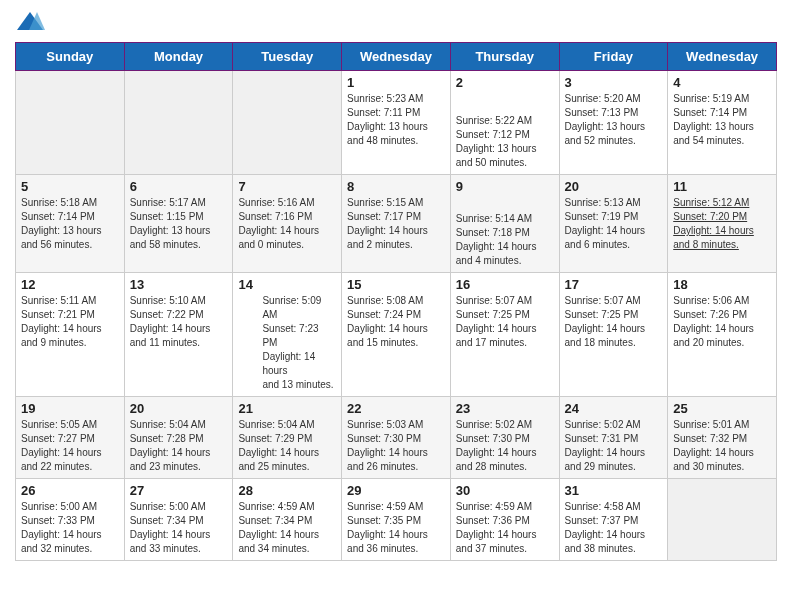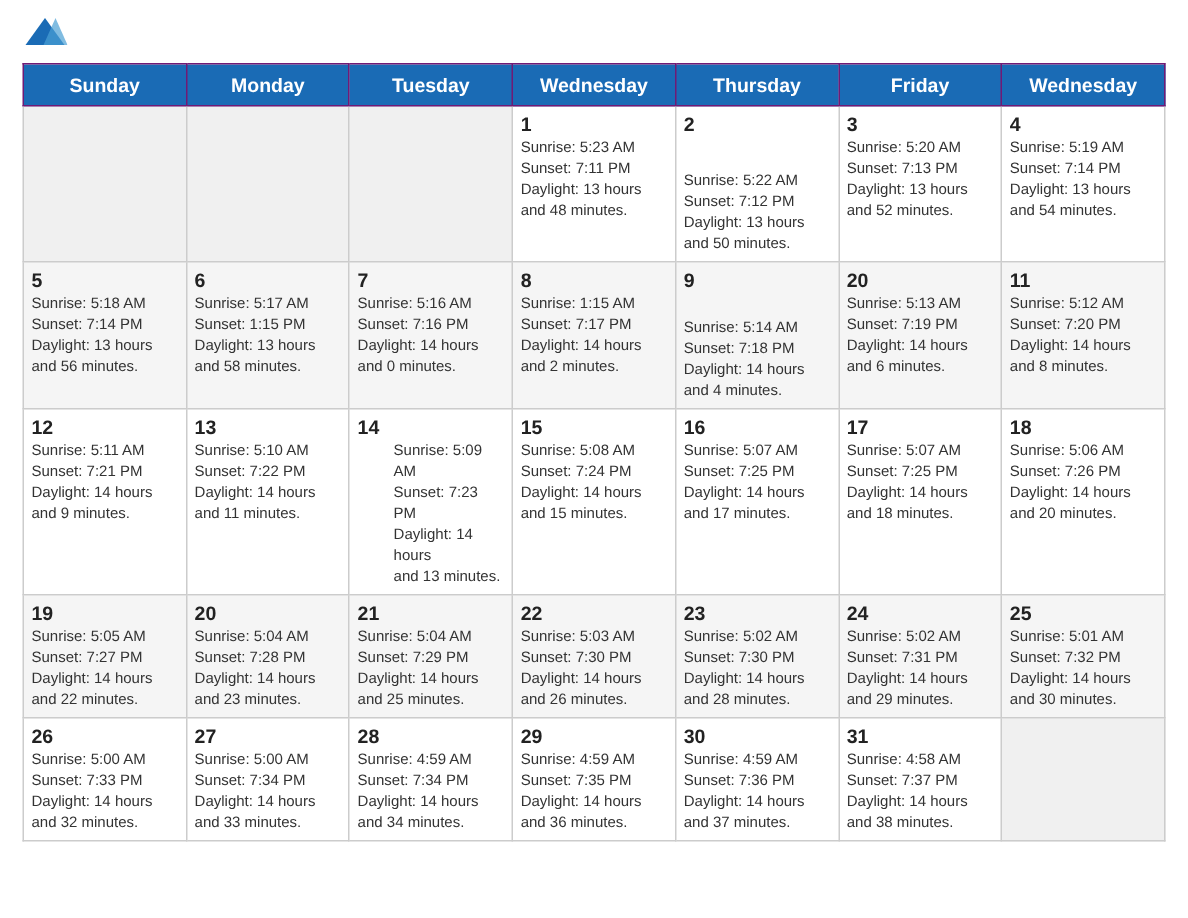--- a/index.html
+++ b/index.html
@@ -175,42 +175,42 @@
         </td>
         <td>
           <span class="day-num">7</span>
           <div class="day-info" style="white-space: pre-line;">Sunrise: 5:16 AM
 Sunset: 7:16 PM
 Daylight: 14 hours
 and 0 minutes.</div>
         </td>
         <td>
           <span class="day-num">8</span>
-          <div class="day-info" style="white-space: pre-line;">Sunrise: 1:15 AM
+          <div class="day-info" style="white-space: pre-line;">Sunrise: 5:15 AM
 Sunset: 7:17 PM
 Daylight: 14 hours
 and 2 minutes.</div>
         </td>
         <td>
           <span class="day-num">9</span>
           <div class="day-info" style="white-space: pre-line; margin-top: 18px;">Sunrise: 5:14 AM
 Sunset: 7:18 PM
 Daylight: 14 hours
 and 4 minutes.</div>
         </td>
         <td>
           <span class="day-num">20</span>
           <div class="day-info" style="white-space: pre-line;">Sunrise: 5:13 AM
 Sunset: 7:19 PM
 Daylight: 14 hours
 and 6 minutes.</div>
         </td>
         <td>
           <span class="day-num">11</span>
-          <div class="day-info" style="white-space: pre-line;">Sunrise: 5:12 AM
+          <div class="day-info" style="white-space: pre-line; text-decoration: underline;">Sunrise: 5:12 AM
 Sunset: 7:20 PM
 Daylight: 14 hours
 and 8 minutes.</div>
         </td>
       </tr>
       <tr>
         <td>
           <span class="day-num">12</span>
           <div class="day-info" style="white-space: pre-line;">Sunrise: 5:11 AM
 Sunset: 7:21 PM

